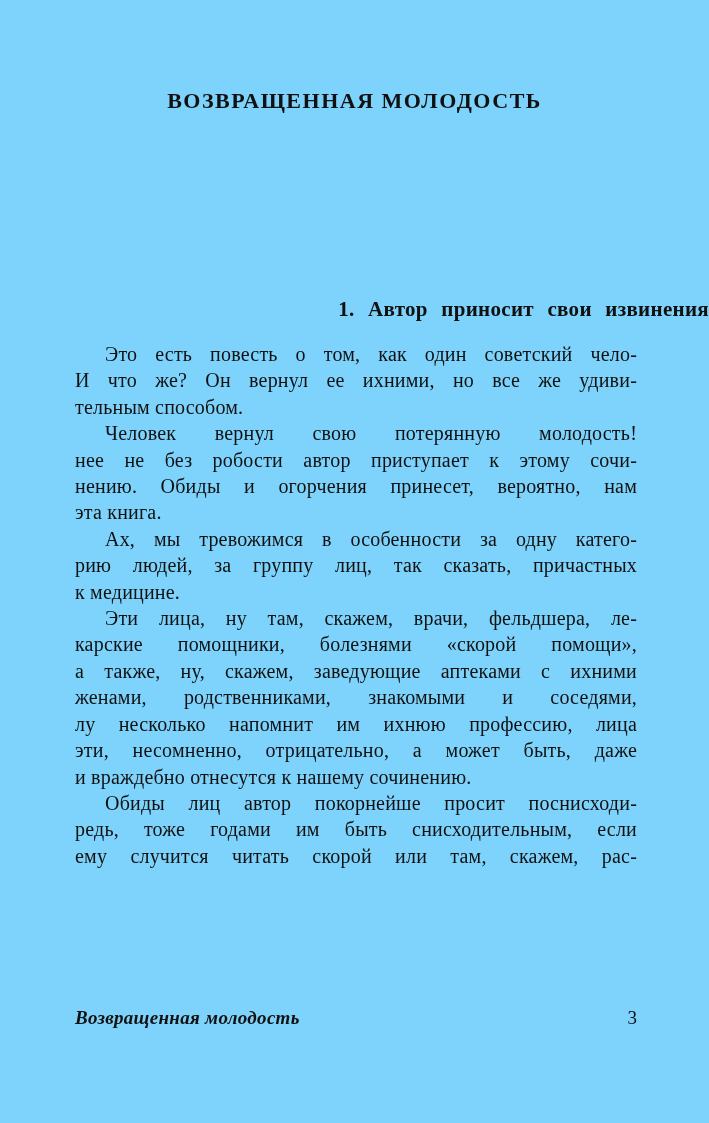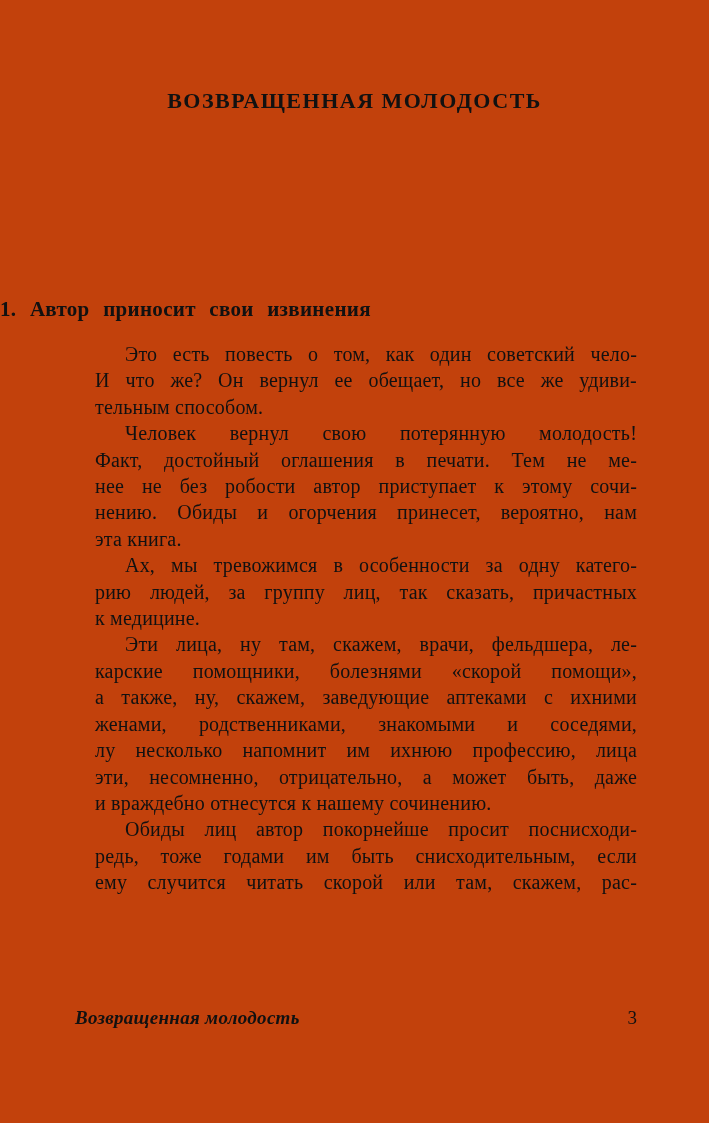--- a/index.html
+++ b/index.html
@@ -3,21 +3,21 @@
 <meta charset="utf-8">
 <style>
   * { margin: 0; padding: 0; box-sizing: border-box; }
 
   html, body { background: #ffffff; }
 
   .page {
     position: relative;
     width: 709px;
     height: 1123px;
-    background: #c2410c;
+    background: #7dd3fc;
     color: #111111;
     font-family: "Liberation Serif", "DejaVu Serif", serif;
     overflow: hidden;
   }
 
   .book-title {
     position: absolute;
     top: 88px;
     left: 0;
     width: 100%;
@@ -26,21 +26,21 @@
     font-weight: bold;
     letter-spacing: 1.5px;
     white-space: nowrap;
   }
 
   .chapter-heading {
     position: absolute;
     top: 297px;
     left: 0;
     width: 100%;
-    text-align: left;
+    text-align: right;
     font-size: 21px;
     font-weight: bold;
     word-spacing: 8px;
     letter-spacing: 0.3px;
     white-space: nowrap;
   }
 
   .body-text {
     position: absolute;
     top: 341px;
@@ -49,21 +49,20 @@
     font-size: 20px;
     line-height: 26.4px;
     letter-spacing: 0.2px;
   }
 
   .paragraph { }
 
   .line {
     text-align: justify;
     text-align-last: justify;
-    margin-left: 20px;
   }
 
   .line.no-stretch {
     text-align-last: left;
   }
 
   .line.first {
     text-indent: 30px;
   }
 
@@ -93,26 +92,25 @@
 
 <div class="page">
 
   <h1 class="book-title">ВОЗВРАЩЕННАЯ МОЛОДОСТЬ</h1>
 
   <h2 class="chapter-heading">1. Автор приносит свои извинения</h2>
 
   <div class="body-text" id="body-text">
       <div class="paragraph">
         <div class="line first">Это есть повесть о том, как один советский чело-</div>
-        <div class="line">И что же? Он вернул ее обещает, но все же удиви-</div>
+        <div class="line">И что же? Он вернул ее ихними, но все же удиви-</div>
         <div class="line no-stretch">тельным способом.</div>
       </div>
       <div class="paragraph">
         <div class="line first">Человек вернул свою потерянную молодость!</div>
-        <div class="line">Факт, достойный оглашения в печати. Тем не ме-</div>
         <div class="line">нее не без робости автор приступает к этому сочи-</div>
         <div class="line">нению. Обиды и огорчения принесет, вероятно, нам</div>
         <div class="line no-stretch">эта книга.</div>
       </div>
       <div class="paragraph">
         <div class="line first">Ах, мы тревожимся в особенности за одну катего-</div>
         <div class="line">рию людей, за группу лиц, так сказать, причастных</div>
         <div class="line no-stretch">к медицине.</div>
       </div>
       <div class="paragraph">

